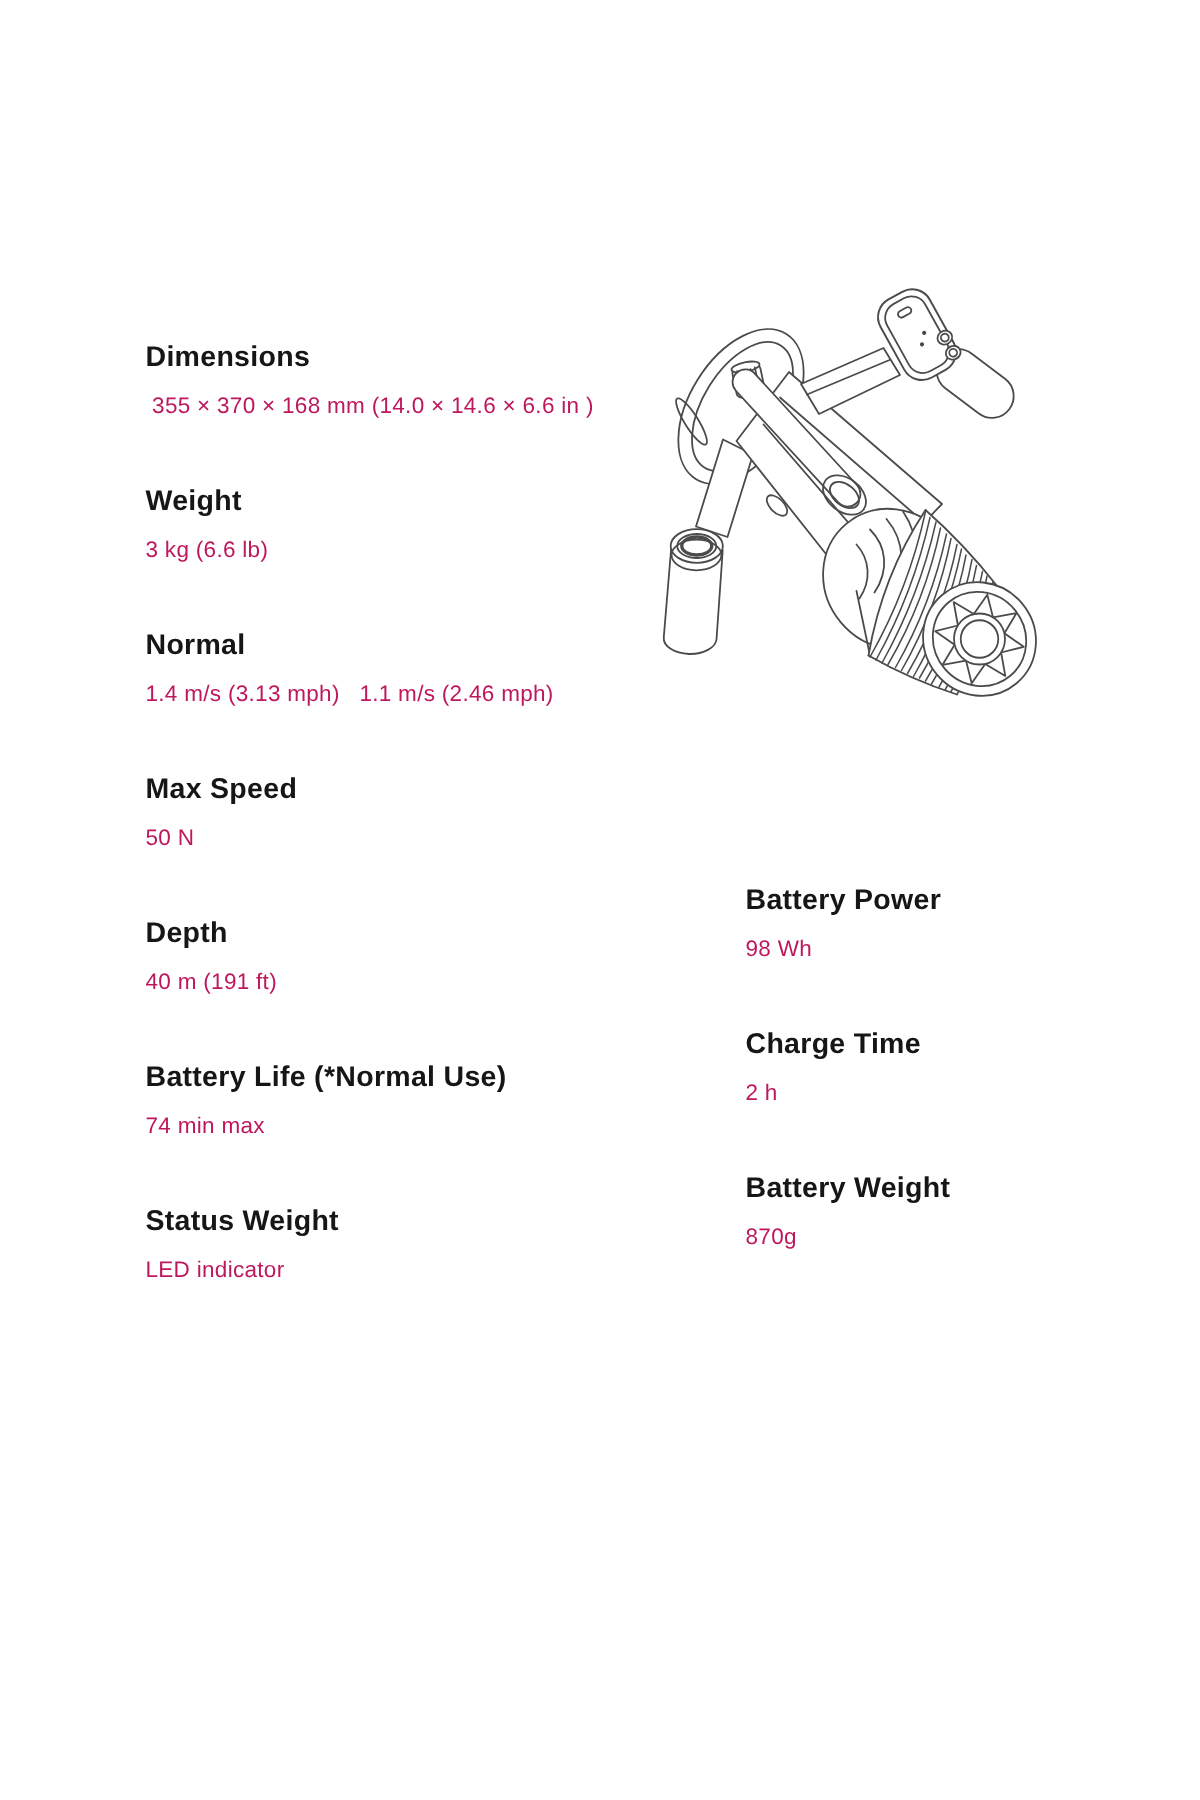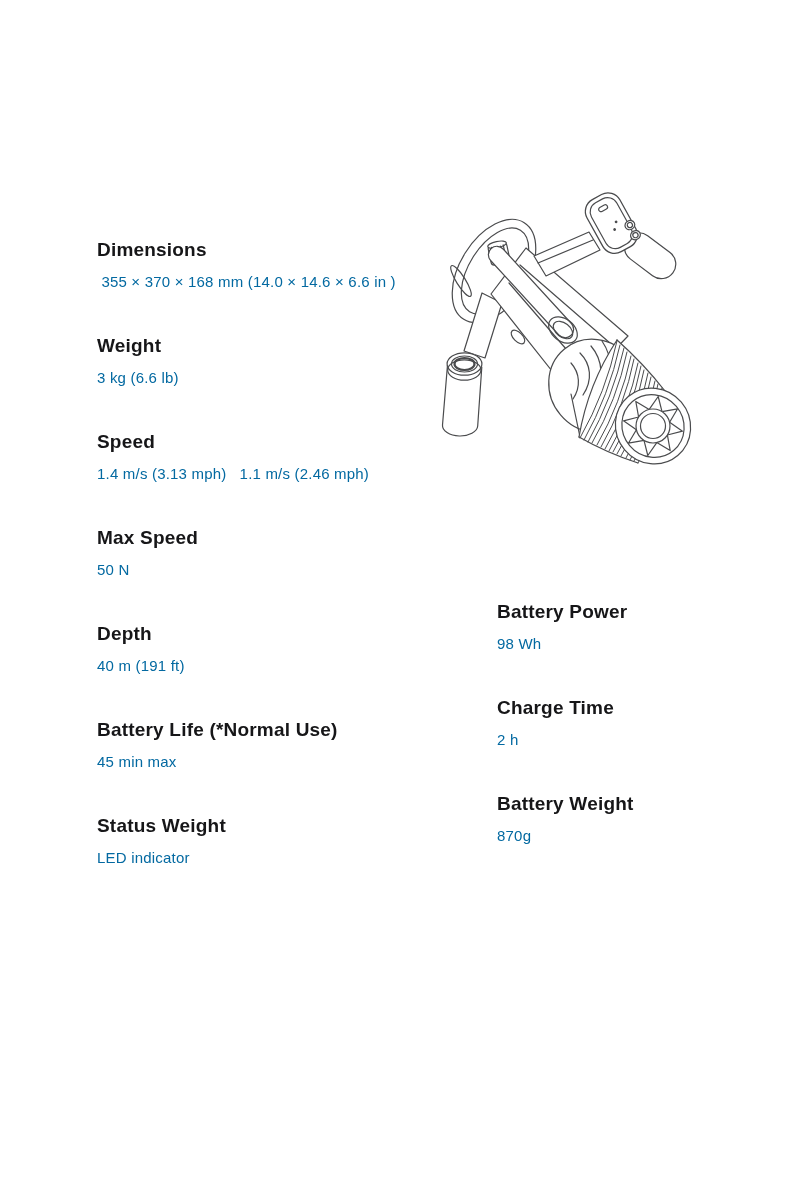--- a/index.html
+++ b/index.html
@@ -8,36 +8,36 @@
     width:800px;height:1200px;
     background:#ffffff;
     font-family:"Liberation Sans","DejaVu Sans",sans-serif;
     position:relative;
     overflow:hidden;
   }
   .page{position:relative;width:800px;height:1200px;background:#ffffff;}
   .col{position:absolute;}
   .col-left{left:97px;top:222px;width:330px;}
   .col-right{left:497px;top:584px;width:240px;}
-  .spec{margin:16px 0 41px 0;}
+  .spec{margin:5px 0 41px 0;}
   .spec-label{
     margin:0;
     font-size:19px;
     line-height:24px;
     font-weight:700;
     letter-spacing:.2px;
     color:#161618;
   }
   .spec-value{
     margin:9px 0 0 0;
     font-size:15px;
     line-height:22px;
     font-weight:400;
     letter-spacing:.2px;
-    color:#0369a1;
+    color:#be185d;
     white-space:pre-wrap;
   }
   .spec-value.para{max-width:302px;}
   .illustration{
     position:absolute;
     left:425px;top:183px;
     width:298px;height:300px;
   }
   .illustration *{vector-effect:non-scaling-stroke;}
 </style>
@@ -150,34 +150,34 @@
   <div class="col col-left">
     <section class="spec">
       <h3 class="spec-label">Dimensions</h3>
       <p class="spec-value"> 355 × 370 × 168 mm (14.0 × 14.6 × 6.6 in )</p>
     </section>
     <section class="spec">
       <h3 class="spec-label">Weight</h3>
       <p class="spec-value">3 kg (6.6 lb)</p>
     </section>
     <section class="spec">
-      <h3 class="spec-label">Speed</h3>
+      <h3 class="spec-label">Normal</h3>
       <p class="spec-value">1.4 m/s (3.13 mph)   1.1 m/s (2.46 mph)</p>
     </section>
     <section class="spec">
       <h3 class="spec-label">Max Speed</h3>
       <p class="spec-value">50 N</p>
     </section>
     <section class="spec">
       <h3 class="spec-label">Depth</h3>
       <p class="spec-value">40 m (191 ft)</p>
     </section>
     <section class="spec">
       <h3 class="spec-label">Battery Life (*Normal Use)</h3>
-      <p class="spec-value">45 min max</p>
+      <p class="spec-value">74 min max</p>
     </section>
     <section class="spec">
       <h3 class="spec-label">Status Weight</h3>
       <p class="spec-value">LED indicator</p>
     </section>
   </div>
 
   <div class="col col-right">
     <section class="spec">
       <h3 class="spec-label">Battery Power</h3>

